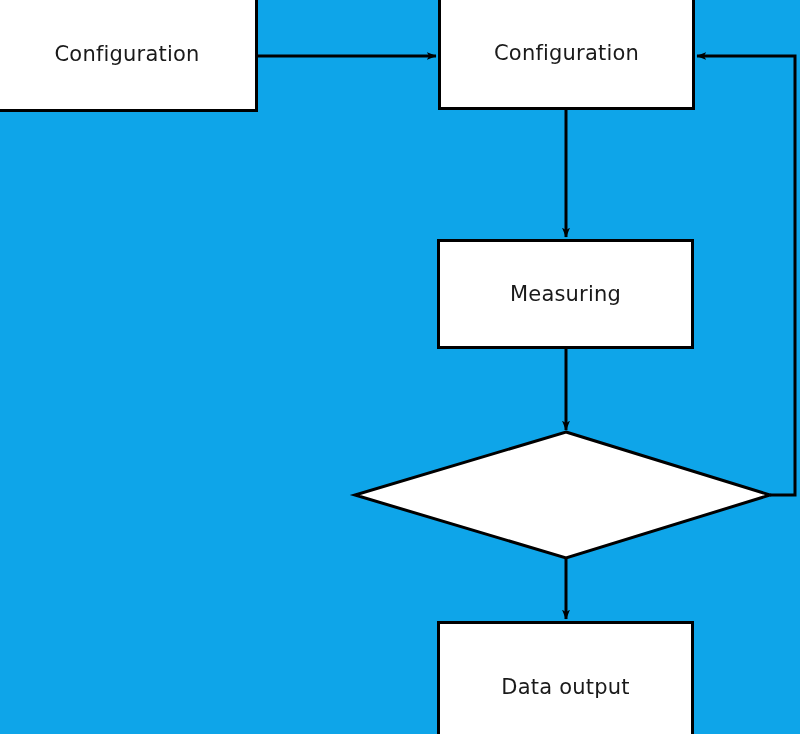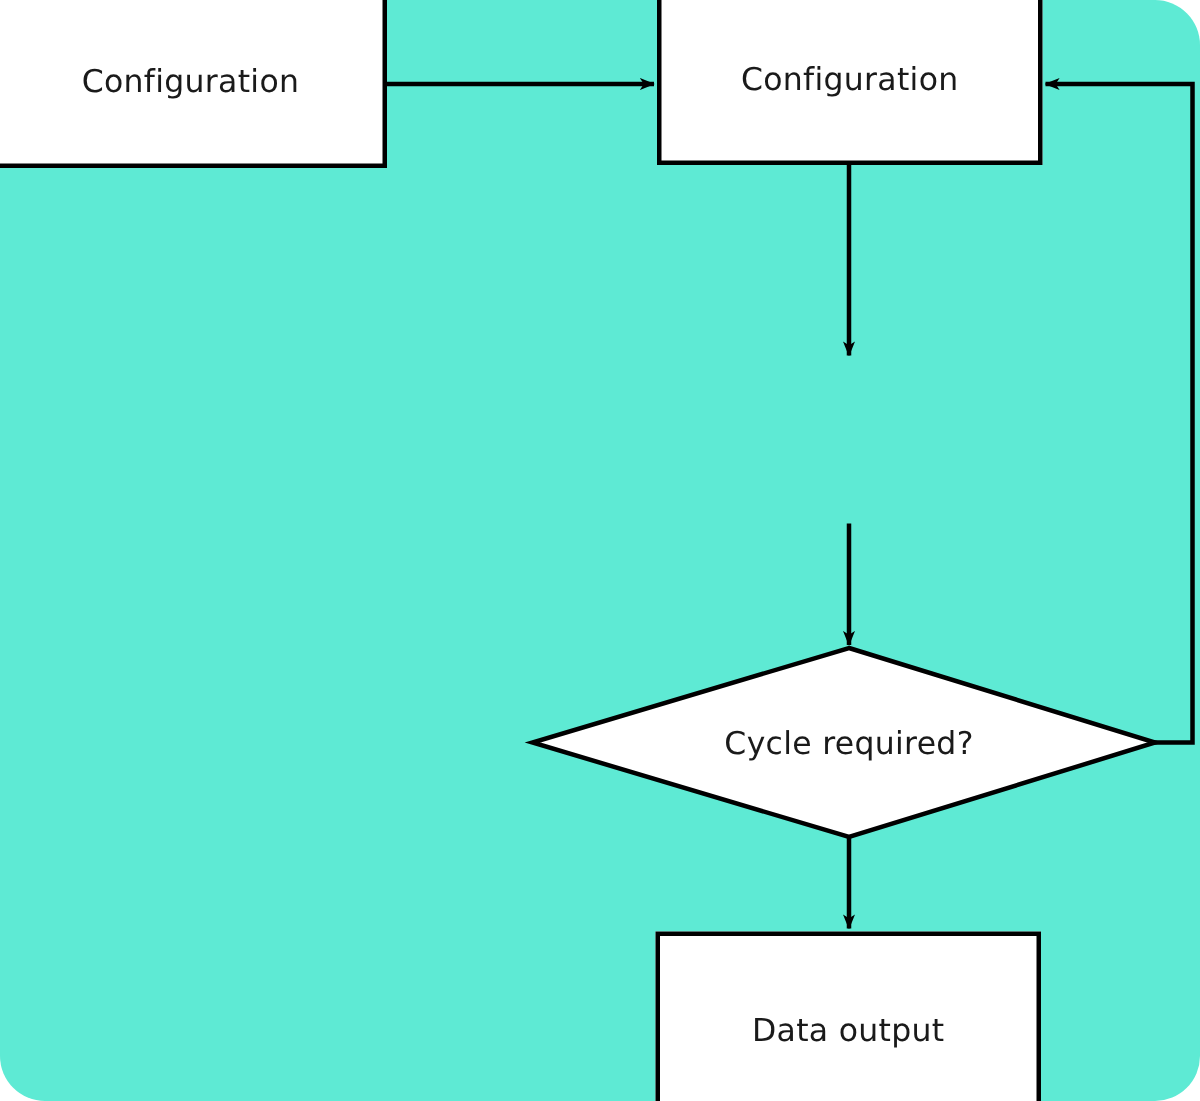--- a/index.html
+++ b/index.html
@@ -11,22 +11,21 @@
   body {
     width: 800px;
     height: 734px;
     overflow: hidden;
     font-family: "DejaVu Sans", sans-serif;
   }
   #diagram-root {
     position: relative;
     width: 800px;
     height: 734px;
-    background: #5eead4;
-    border-radius: 30px;
+    background: #0ea5e9;
   }
   #flow-svg {
     position: absolute;
     left: 0;
     top: 0;
     width: 800px;
     height: 734px;
     display: block;
   }
   .node-box {
@@ -131,21 +130,23 @@
   </svg>
 
   <div class="node-box" id="node-configuration">
     <span class="node-label">Configuration</span>
   </div>
 
   <div class="node-box" id="node-initialization">
     <span class="node-label">Configuration</span>
   </div>
 
+  <div class="node-box" id="node-measuring">
+    <span class="node-label">Measuring</span>
+  </div>
 
   <div id="decision-cycle-hit"></div>
-  <span class="decision-label" style="left:566px; top:496px;">Cycle required?</span>
 
   <div class="node-box" id="node-data-output">
     <span class="node-label">Data output</span>
   </div>
 
 </div>
 
 </body></html>

